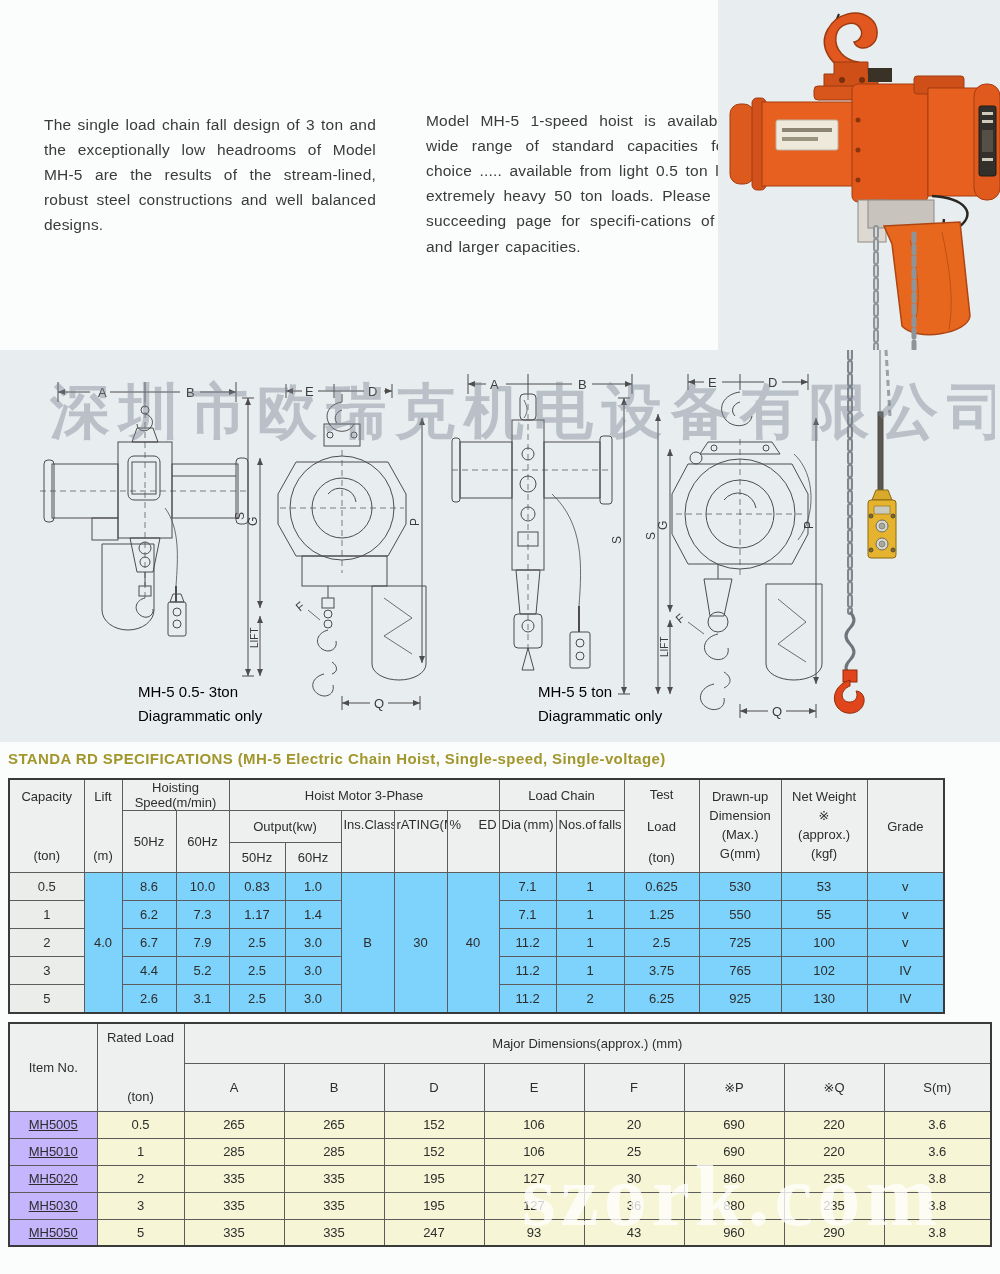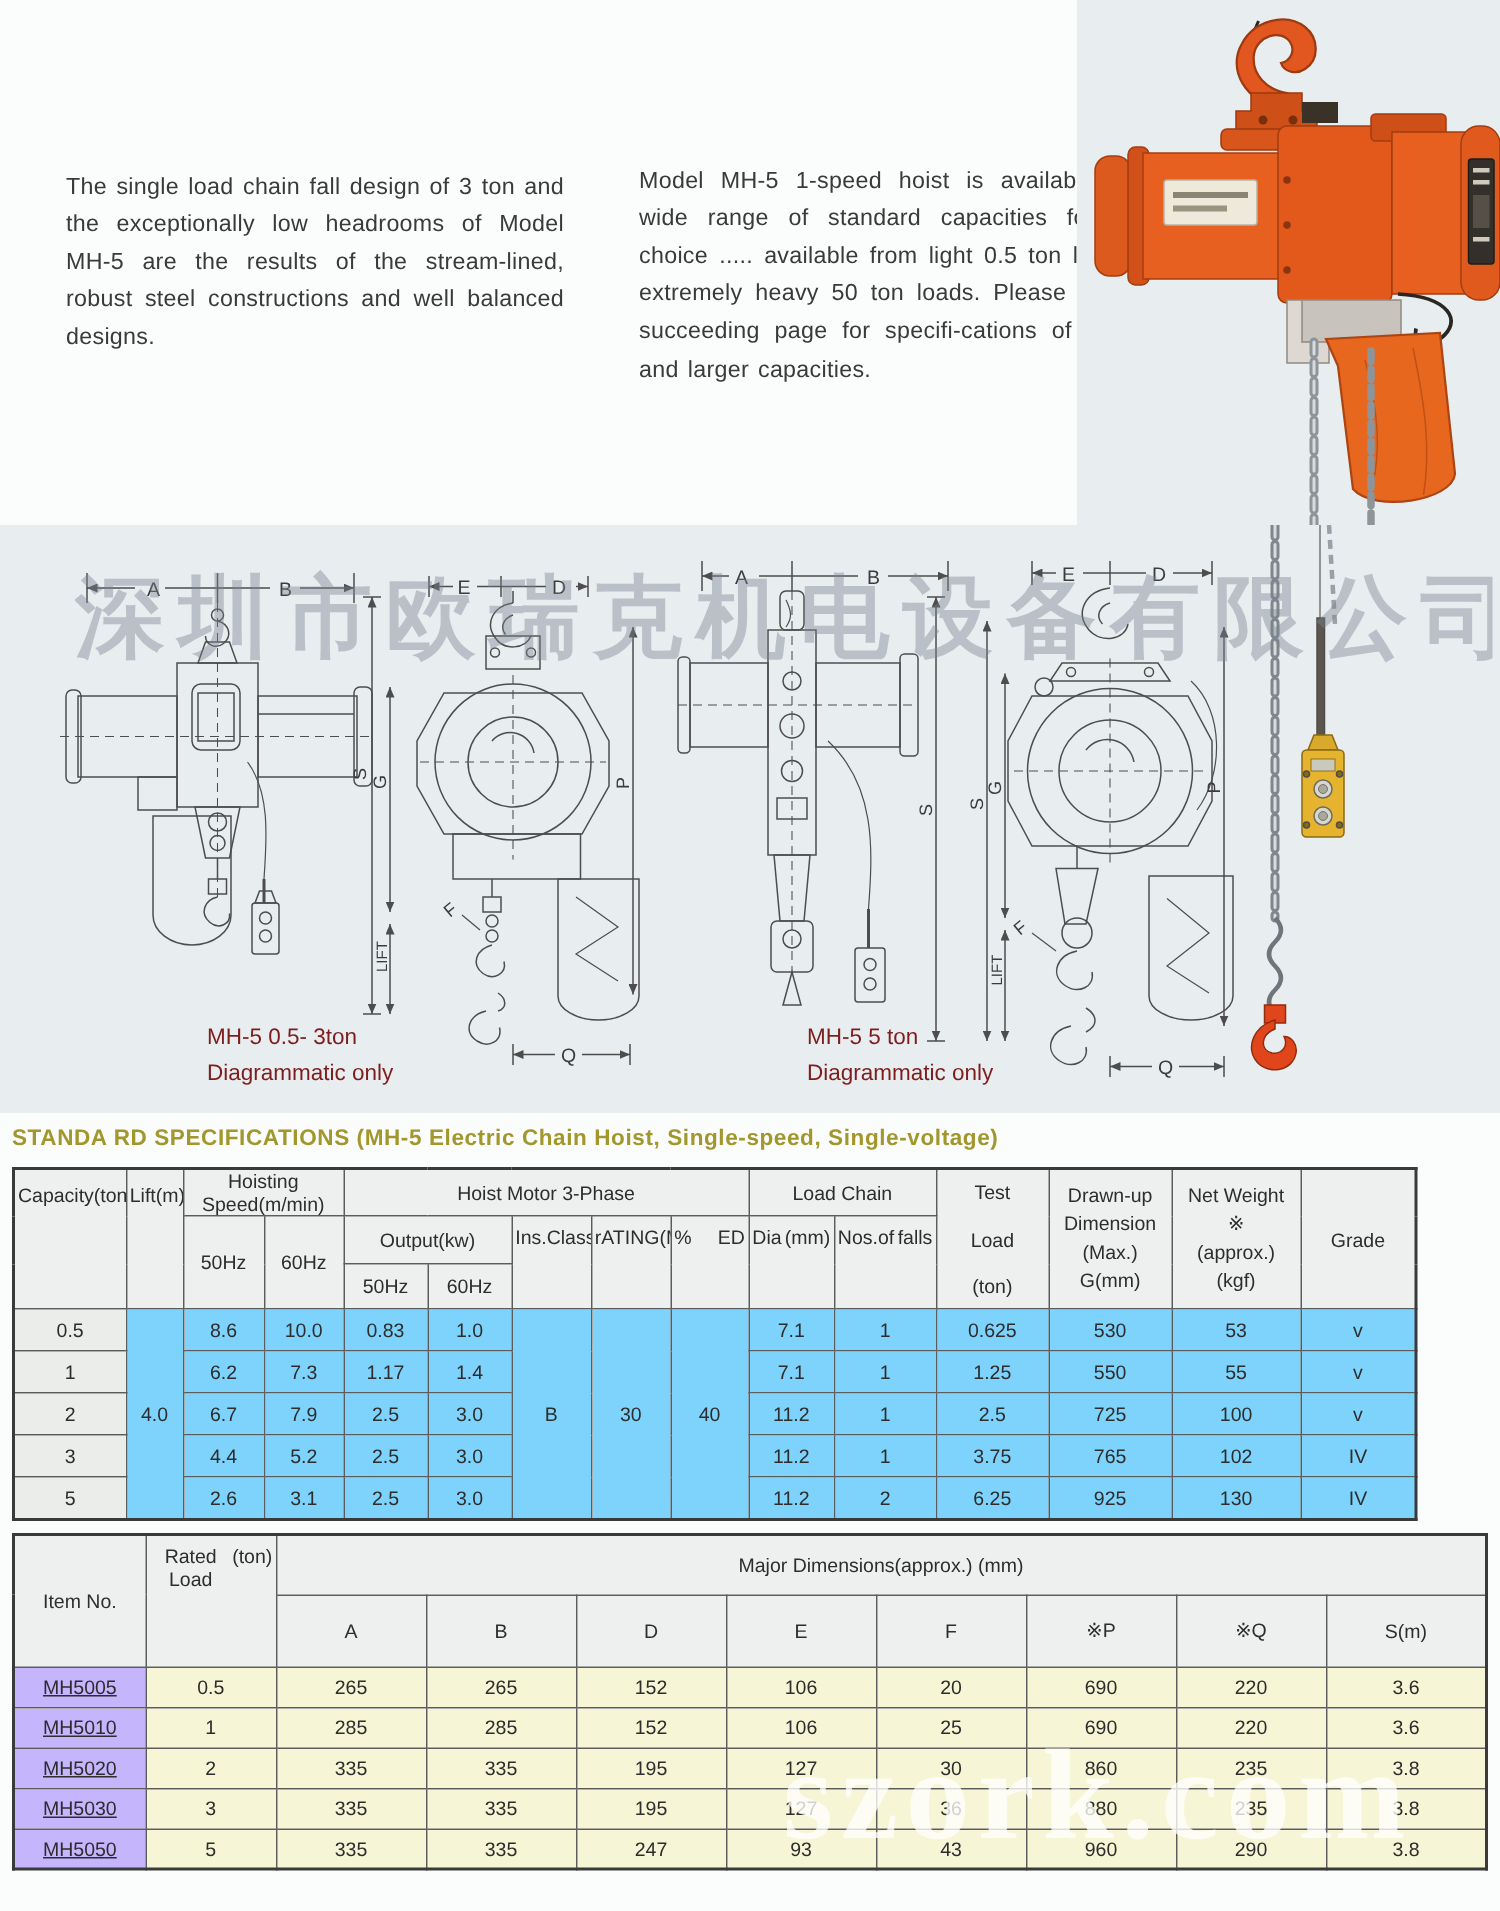--- a/index.html
+++ b/index.html
@@ -13,21 +13,21 @@
   #para1{left:2px;top:112px;width:332px;}
   #para2{left:384px;top:108px;width:348px;}
   
   #photo{left:718px;top:0;width:282px;height:352px;background:#e8edf0;}
   #band{left:0;top:350px;width:1000px;height:392px;background:#e8edf0;}
   #band svg{position:absolute;left:0;top:0;}
   #wm-cn{
     left:50px;top:372px;width:945px;height:74px;overflow:hidden;white-space:nowrap;
     font-size:60px;font-weight:bold;letter-spacing:9px;color:rgba(122,132,142,0.42);z-index:5;
   }
-  .caption{font-size:15px;line-height:1.6;color:#7f1d1d;z-index:6;}
+  .caption{font-size:15px;line-height:1.6;color:#000000;z-index:6;}
   #cap-left{left:138px;top:680px;}
   #cap-right{left:538px;top:680px;}
   
   #heading{left:8px;top:750px;font-size:15px;letter-spacing:.4px;color:#a2972c;font-weight:bold;z-index:2;}
   
   table{border-collapse:collapse;table-layout:fixed;background:#fff;}
   .t{position:absolute;z-index:1;}
   #t1{left:8px;top:778px;width:935px;}
   #t2{left:8px;top:1022px;width:982px;}
   .t th,.t td{border:1px solid #5c5c5c;text-align:center;vertical-align:middle;
@@ -40,21 +40,21 @@
   .yel{background:#7dd3fc;}
   .pyel{background:#f6f6d6;}
   .item{background:#c4b5fd;text-decoration:underline;}
   #t1 thead tr:nth-child(1){height:30px;}
   #t1 thead tr:nth-child(2){height:32px;}
   #t1 thead tr:nth-child(3){height:30px;}
   #t1 tbody tr{height:28px;}
   #t2 thead tr:nth-child(1){height:40px;}
   #t2 thead tr:nth-child(2){height:48px;}
   #t2 tbody tr{height:27px;}
-  .sp2{display:flex;flex-direction:row;justify-content:space-between;height:74px;padding:6px 0;}
+  .sp2{display:flex;flex-direction:column;justify-content:space-between;height:74px;padding:6px 0;}
   .sp2b{display:flex;flex-direction:row;justify-content:space-between;height:50px;padding:3px 0;}
   .sp3{display:flex;flex-direction:column;justify-content:space-between;height:78px;padding:4px 0;}
   .ln{line-height:1.45;}
   .grade{font-size:11px;}
   #wm-site{
     left:522px;top:1146px;font-size:86px;font-weight:bold;letter-spacing:5px;
     color:rgba(255,255,255,0.78);z-index:4;font-family:"Liberation Serif","DejaVu Serif",serif;
   }
   svg text{font-family:"Liberation Sans","DejaVu Sans",sans-serif;fill:#3c3c3c;}
 </style>

